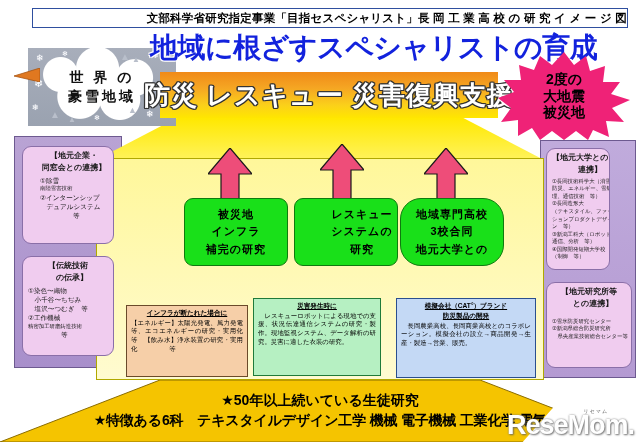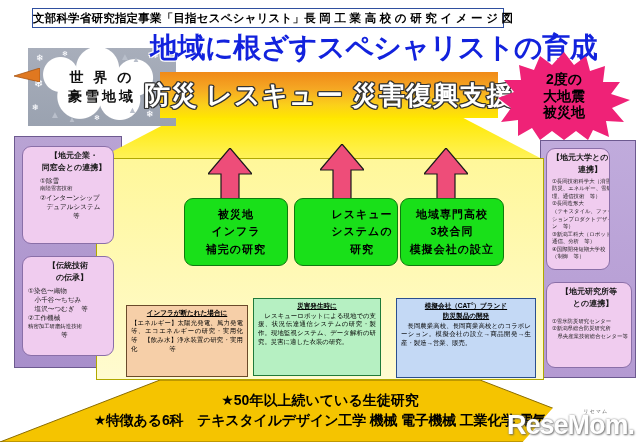--- a/index.html
+++ b/index.html
@@ -8,24 +8,24 @@
     width:640px;height:445px;
     background:#ffffff;
     font-family:"Liberation Sans","DejaVu Sans",sans-serif;
     overflow:hidden;
     position:relative;
   }
   #stage{position:relative;width:640px;height:445px;overflow:hidden;background:#fff;}
 
   
   .title-bar{
-    position:absolute;left:32px;top:8px;width:472px;height:20px;
+    position:absolute;left:32px;top:8px;width:596px;height:20px;
     border:1px solid #2f4f9f;
     background:#ffffff;
-    display:flex;align-items:center;justify-content:flex-start;
+    display:flex;align-items:center;justify-content:flex-end;
     font-size:11.5px;font-weight:bold;color:#000;
     letter-spacing:.2px;white-space:nowrap;
     box-sizing:border-box;
   }
 
   
   .snow-block{
     position:absolute;left:28px;top:48px;width:148px;height:78px;
     background:
       radial-gradient(circle at 22% 34%, #ffffff 0 17px, rgba(255,255,255,0) 18px),
@@ -114,21 +114,21 @@
   
   .green-box{
     position:absolute;width:104px;height:68px;
     background:#19e019;border:1.5px solid #0f7a0f;border-radius:9px;
     display:flex;flex-direction:column;align-items:center;justify-content:center;
     font-size:11px;font-weight:bold;color:#000;line-height:1.55;
     letter-spacing:1px;white-space:nowrap;box-sizing:border-box;
   }
   .gb1{left:184px;top:198px;}
   .gb2{left:294px;top:198px;padding-left:32px;}
-  .gb3{left:400px;top:198px;}
+  .gb3{left:400px;top:198px;border-radius:21px;}
 
   
   .detail-box{
     position:absolute;box-sizing:border-box;
     font-size:6.4px;line-height:1.34;color:#000;
     padding:3px 4px;overflow:hidden;
   }
   .detail-box .hd{
     display:block;text-align:center;font-weight:bold;
     text-decoration:underline;margin-bottom:1px;font-size:6.6px;
@@ -254,21 +254,21 @@
     <span>補完の研究</span>
   </div>
   <div class="green-box gb2">
     <span>レスキュー</span>
     <span>システムの</span>
     <span>研究</span>
   </div>
   <div class="green-box gb3">
     <span>地域専門高校</span>
     <span>3校合同</span>
-    <span>模擬会社の設立</span>
+    <span>地元大学との</span>
   </div>
 
   <div class="detail-box db-infra">
     <span class="hd">インフラが断たれた場合に</span>
     <span class="bd">【エネルギー】太陽光発電、風力発電 等、エコエネルギーの研究・実用化　等　【飲み水】浄水装置の研究・実用化　　　　　等</span>
   </div>
   <div class="detail-box db-rescue">
     <span class="hd">災害発生時に</span>
     <span class="bd">　レスキューロボットによる現地での支援、状況伝達通信システムの研究・製作。現地監視システム、データ解析の研究。災害に適した衣装の研究。</span>
   </div>

